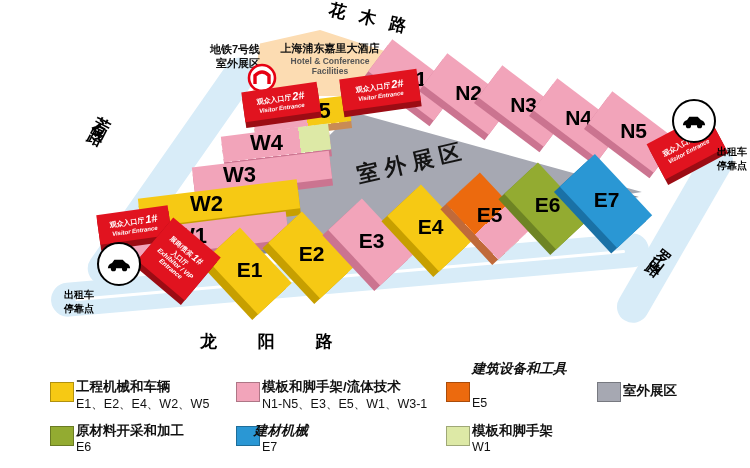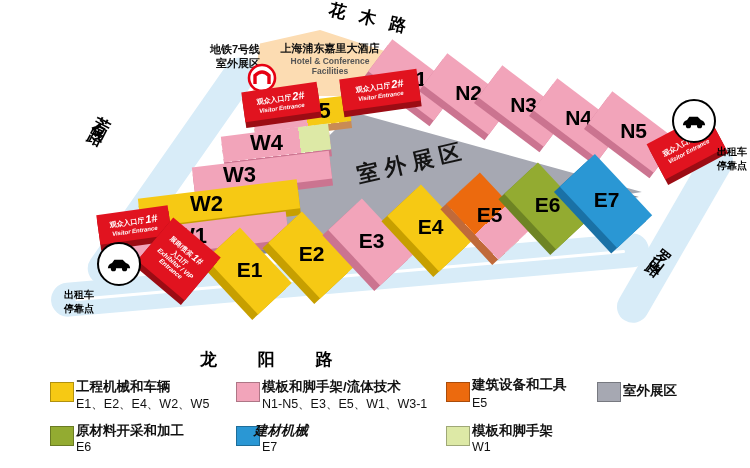--- a/index.html
+++ b/index.html
@@ -208,36 +208,36 @@
         <circle cx="20" cy="13.5" r="2.8" fill="#000"></circle>
     </svg>
   </div>
   <div class="taxi-label" style="left:717px;top:107px;">
     <div>出租车</div>
     <div>停靠点</div>
   </div>
 
   <div class="roadname rn-h" style="left:328px;top:8px;letter-spacing:14px;transform:rotate(13deg);">花木路</div>
   <div class="roadname rn-v" style="left:96px;top:105px;font-size:16px;transform:rotate(27deg);">芳甸路</div>
-  <div class="roadname rn-h" style="left:200px;top:348px;letter-spacing:18px;">龙 阳 路</div>
+  <div class="roadname rn-h" style="left:200px;top:330px;letter-spacing:18px;">龙 阳 路</div>
   <div class="roadname rn-v" style="left:658px;top:240px;transform:rotate(38deg);">罗山路</div>
 
   <div class="legend-item">
     <div class="swatch" style="left: 50px; top: 382px; background-color: rgb(246, 201, 20);"></div>
     <div class="lg-title" style="left:76px;top:378px;">工程机械和车辆</div>
     <div class="lg-halls" style="left:76px;top:396px;">E1、E2、E4、W2、W5</div>
   </div>
   <div class="legend-item">
     <div class="swatch" style="left: 236px; top: 382px; background-color: rgb(242, 164, 186);"></div>
     <div class="lg-title" style="left:262px;top:378px;">模板和脚手架/流体技术</div>
     <div class="lg-halls" style="left:262px;top:396px;">N1-N5、E3、E5、W1、W3-1</div>
   </div>
   <div class="legend-item">
     <div class="swatch" style="left: 446px; top: 382px; background-color: rgb(236, 106, 14);"></div>
-    <div class="lg-title" style="left:472px;top:376px;">建筑设备和工具</div>
+    <div class="lg-title" style="left:472px;top:360px;font-style:italic;">建筑设备和工具</div>
     <div class="lg-halls" style="left:472px;top:396px;">E5</div>
   </div>
   <div class="legend-item">
     <div class="swatch" style="left: 597px; top: 382px; background-color: rgb(166, 168, 178);"></div>
     <div class="lg-title" style="left:623px;top:382px;">室外展区</div>
   </div>
   <div class="legend-item">
     <div class="swatch" style="left: 50px; top: 426px; background-color: rgb(147, 171, 49);"></div>
     <div class="lg-title" style="left:76px;top:422px;">原材料开采和加工</div>
     <div class="lg-halls" style="left:76px;top:440px;">E6</div>

